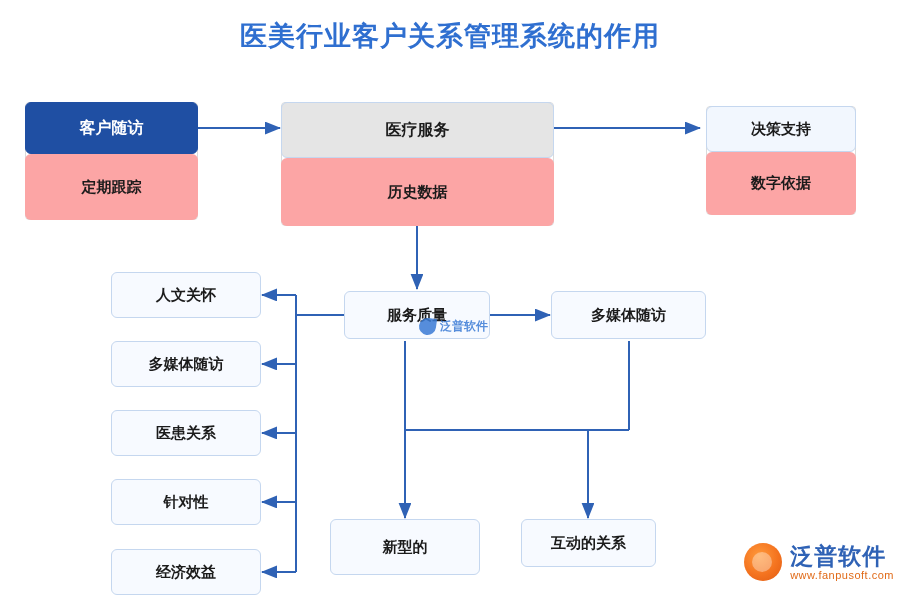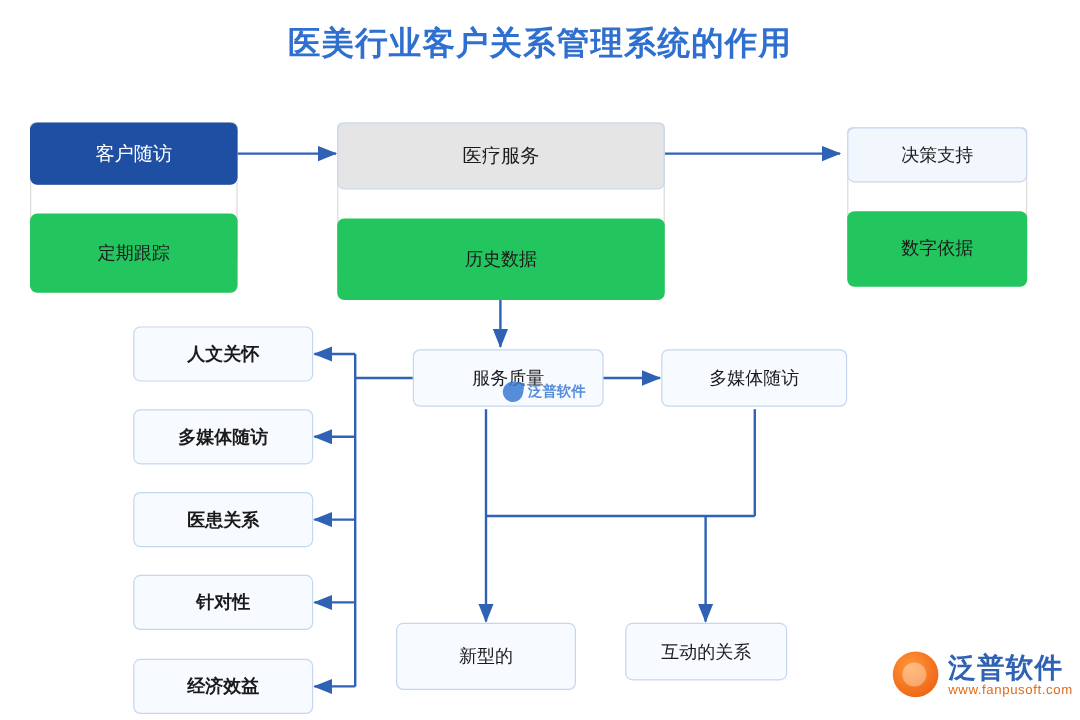--- a/index.html
+++ b/index.html
@@ -42,28 +42,27 @@
     position: absolute;
     box-sizing: border-box;
     display: flex;
     align-items: center;
     justify-content: center;
     border: 1px solid #c5d7ef;
     border-radius: 6px;
     background: #f7faff;
     color: #1b1b1b;
     font-size: 15px;
-    font-weight: normal;
+    font-weight: bold;
     text-align: center;
   }
   .node.plain {
-    font-weight: normal;
-    background: #22c55e;
+    font-weight: bold;
+    background: #fca5a5;
     border-color: #d9d9d9;
-    margin-top: 24px;
   }
   .node.filled {
     background: #1f4fa3;
     border-color: #1f4fa3;
     color: #ffffff;
     font-size: 16px;
   }
   .node.big {
     font-size: 16px;
   }
@@ -200,21 +199,21 @@
   </div>
 
   <div class="card" style="left:706px; top:106px; width:150px; height:109px;"></div>
   <div class="node plain" style="left:706px; top:152px; width:150px; height:63px; border:none; font-size:15px;">
     <span>数字依据</span>
   </div>
   <div class="node" style="left:706px; top:106px; width:150px; height:46px; background:#f2f7fe;">
     <span>决策支持</span>
   </div>
 
-  <div class="node" style="left:344px; top:291px; width:159px; height:48px;">
+  <div class="node" style="left:344px; top:291px; width:146px; height:48px;">
     <span>服务质量</span>
   </div>
 
   <div class="node" style="left:551px; top:291px; width:155px; height:48px;">
     <span>多媒体随访</span>
   </div>
 
   <div class="node" style="left:330px; top:519px; width:150px; height:56px;">
     <span>新型的</span>
   </div>

